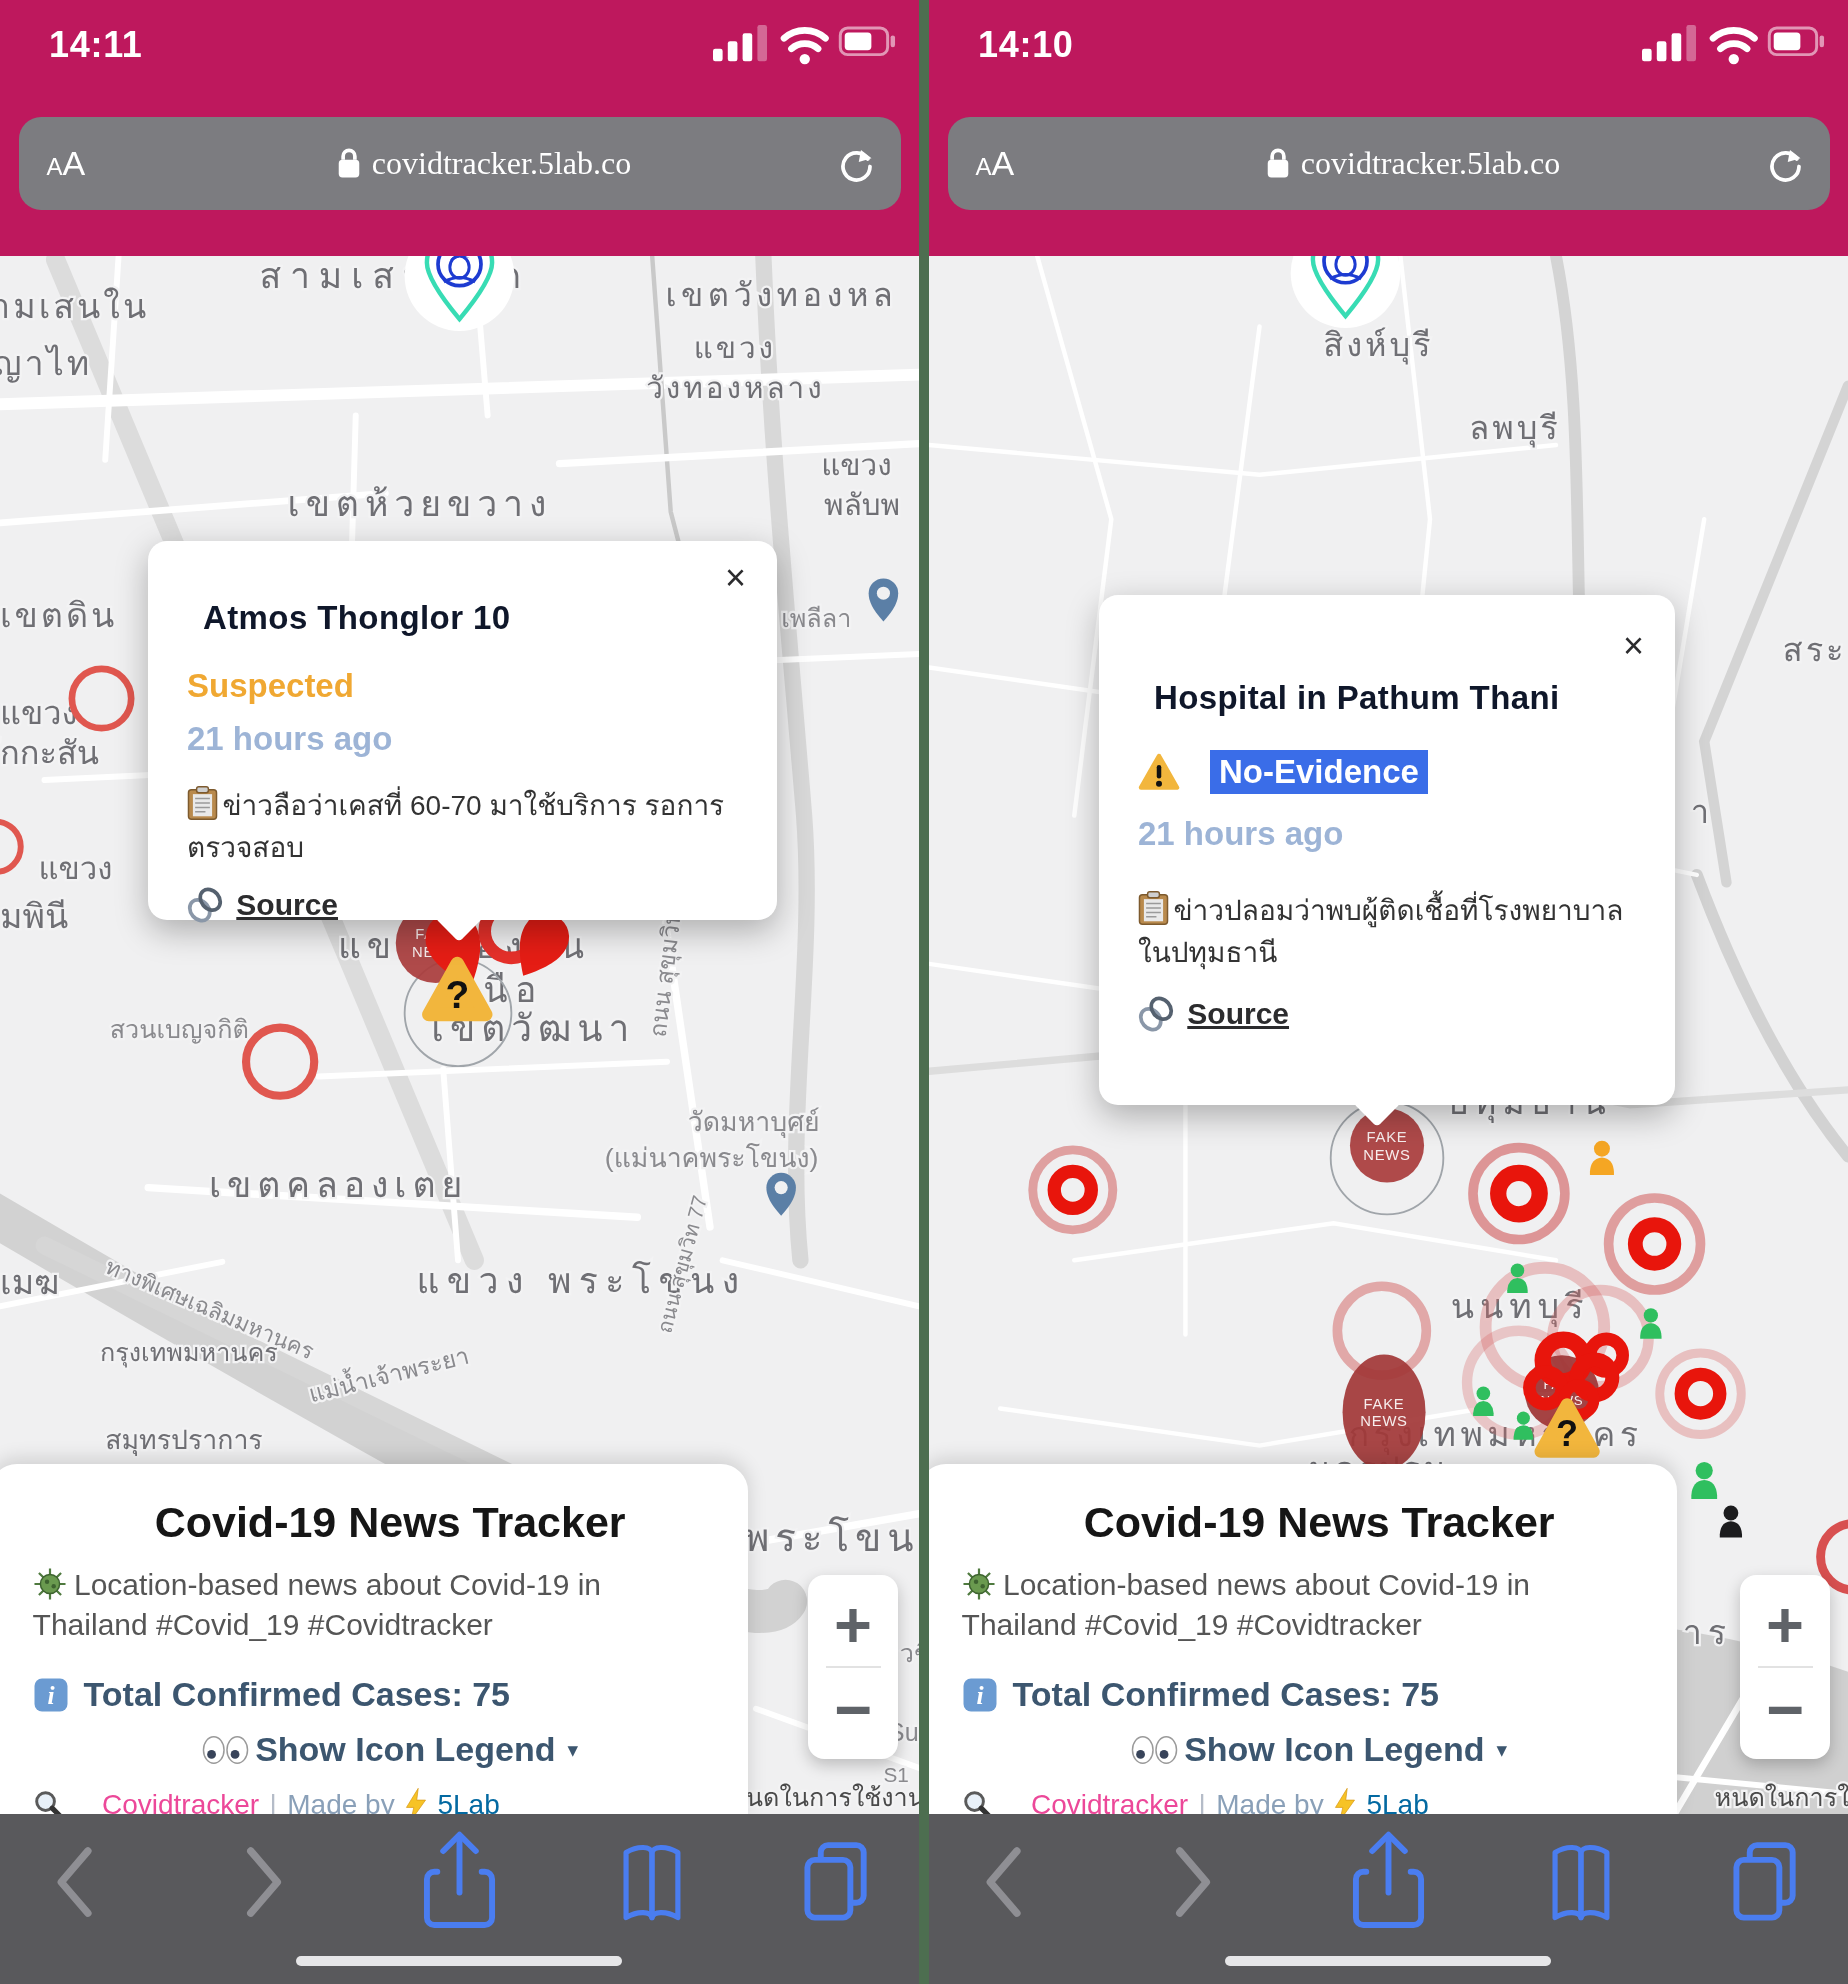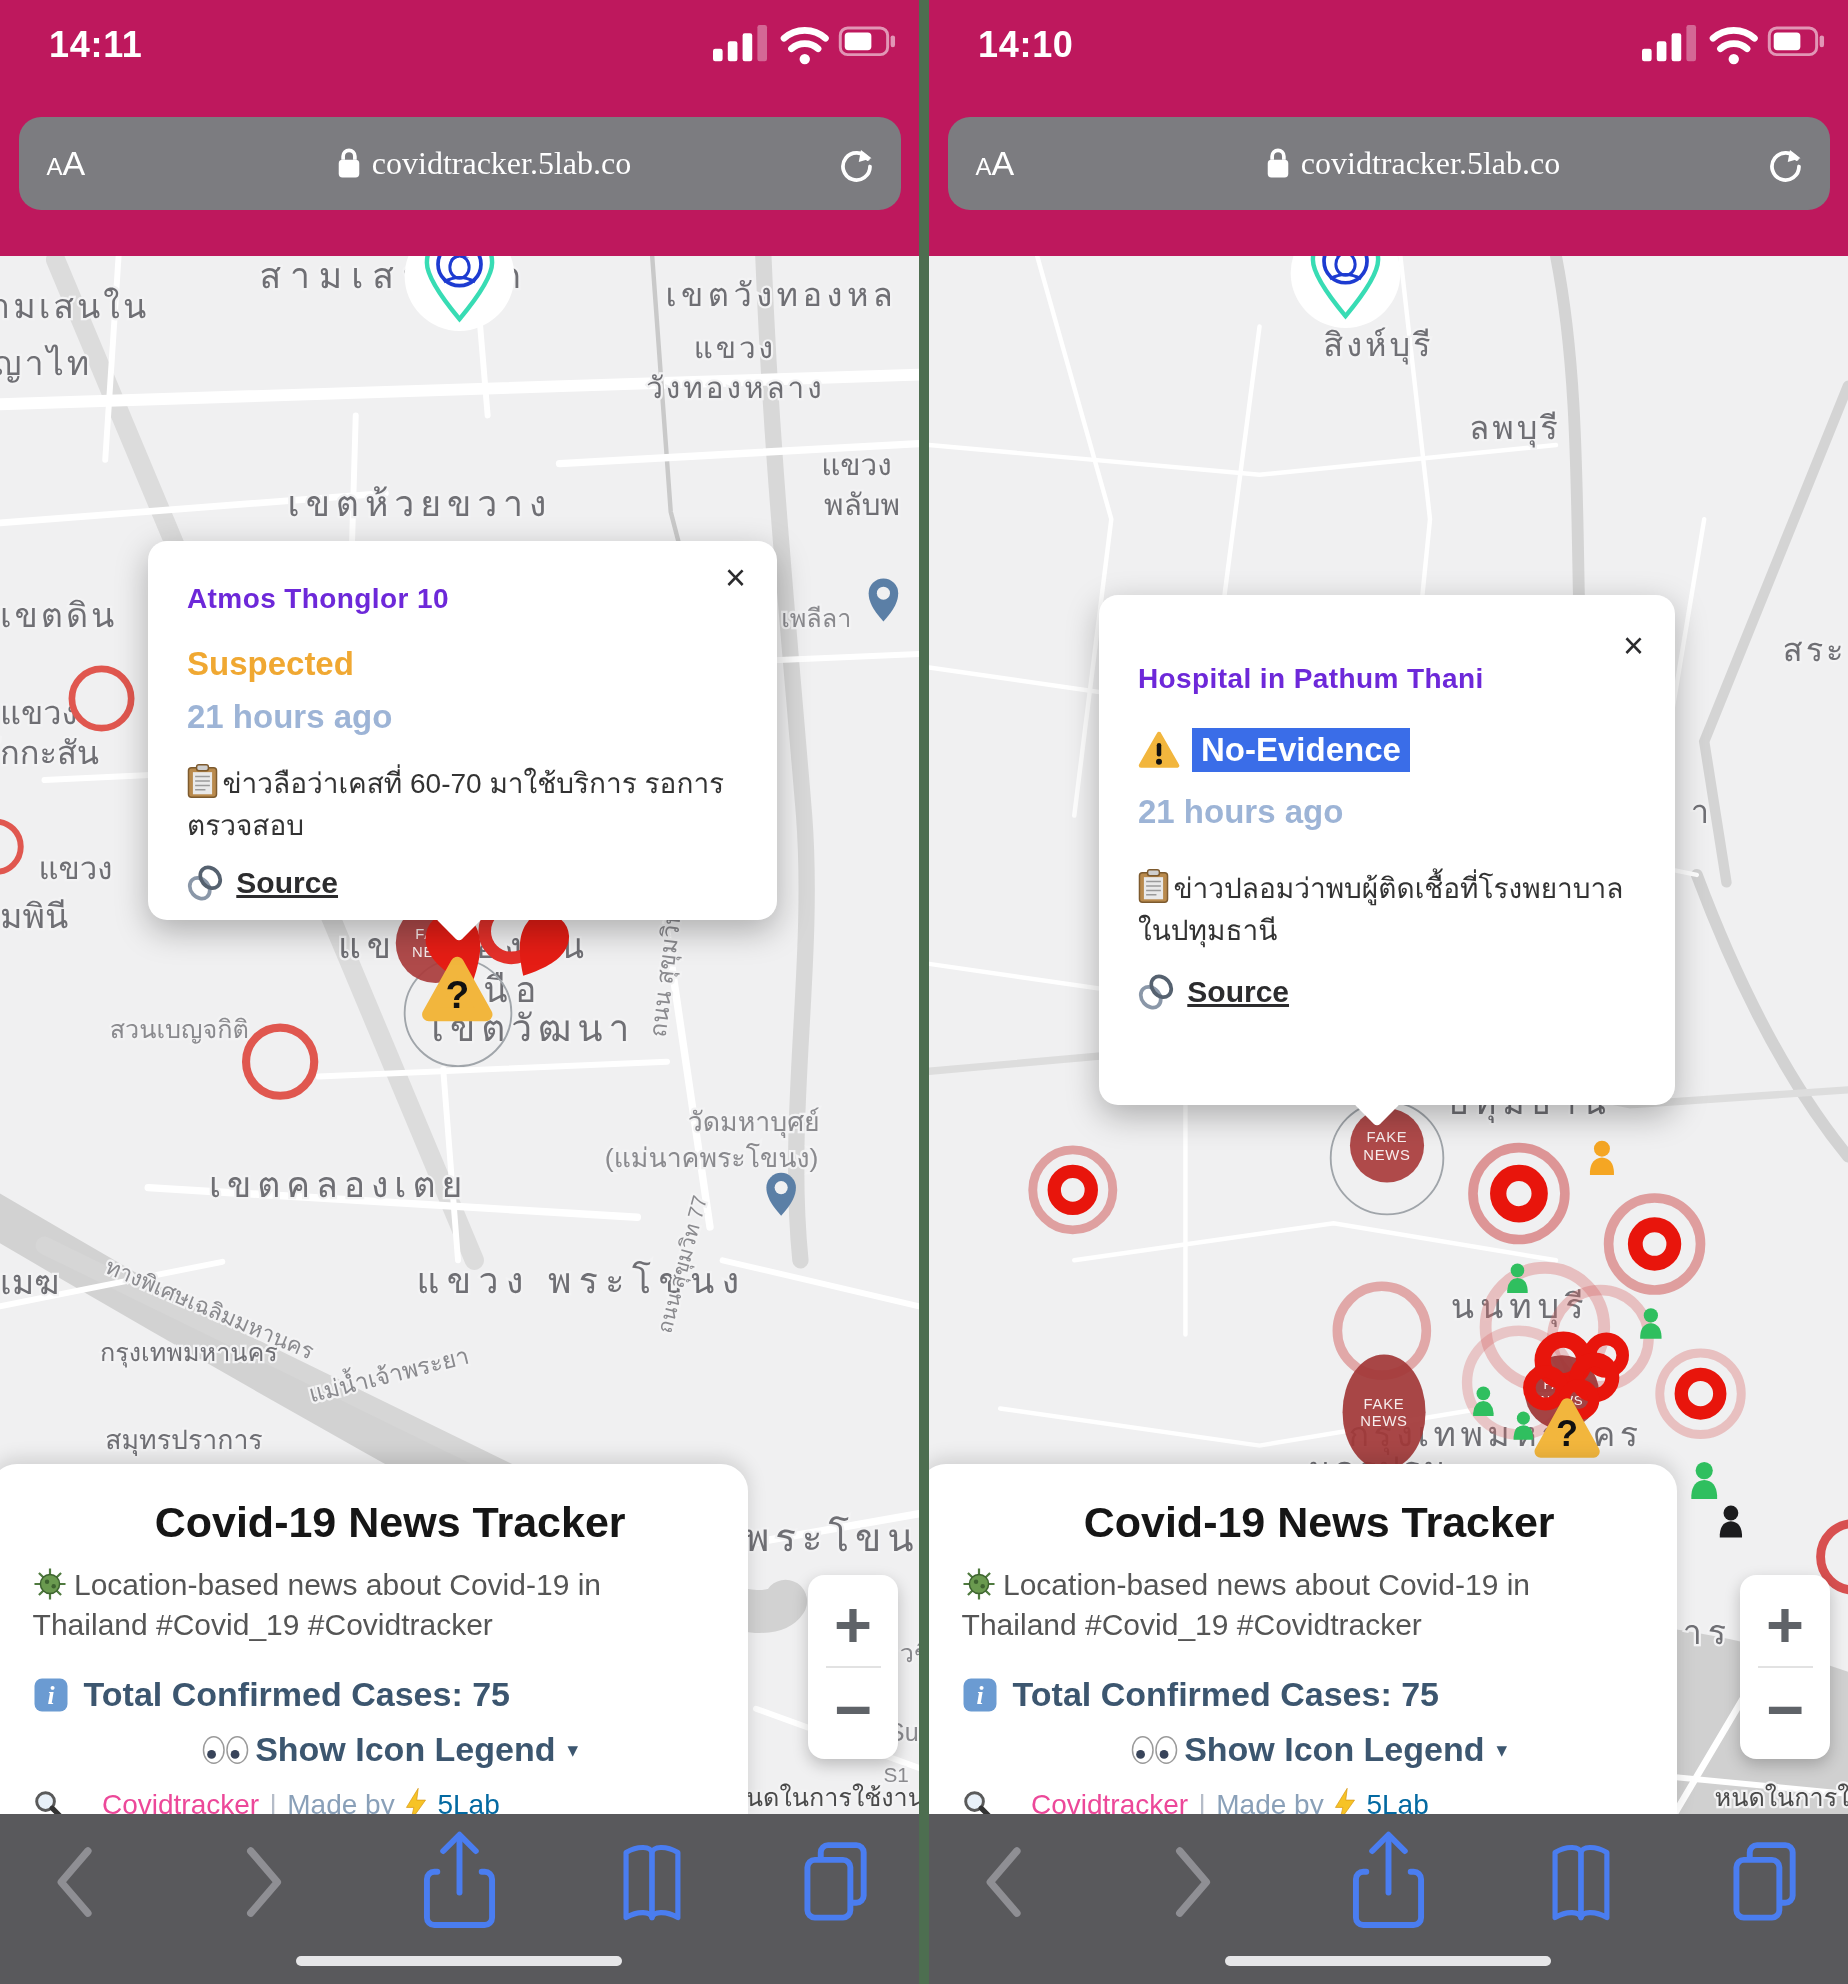--- a/index.html
+++ b/index.html
@@ -28,23 +28,23 @@
   .popup{position:absolute;background:#fff;border-radius:19px;box-shadow:0 10.4px 33px rgba(0,0,0,.28);z-index:10;}
   .popup::after{content:"";position:absolute;bottom:-15px;width:34px;height:34px;background:#fff;transform:rotate(45deg);border-radius:4.4px;}
   .popup-l{left:148px;top:541px;width:629px;height:379px;padding:0;}
   .popup-l::after{left:294px;}
   .popup-r{left:170px;top:595px;width:576px;height:510px;}
   .popup-r::after{left:261px;}
   .pp-in{padding:42px 39px 0 39px;position:relative;height:100%;box-sizing:border-box;}
   .popup-r .pp-in{padding-top:68px;}
   .pp-x{position:absolute;top:19px;right:31px;font-size:36px;color:#2c2c2e;line-height:1;cursor:default;}
   .popup-r .pp-x{top:33px;}
-  .pp-title{margin:0;font-size:28px;font-weight:700;color:#6d28d9;letter-spacing:0.4px;}
+  .pp-title{margin:16px;font-size:33px;font-weight:700;color:#0f172a;letter-spacing:0.4px;}
   .pp-status{margin-top:30px;font-size:33px;font-weight:700;color:#f0a832;}
-  .pp-statusrow{margin-top:33px;display:flex;align-items:center;gap:12px;}
+  .pp-statusrow{margin-top:33px;display:flex;align-items:center;gap:30px;}
   .pp-noev{background:#3a6de8;color:#fff;font-size:33px;font-weight:700;padding:3px 9px;}
   .pp-ago{margin-top:15px;font-size:33px;font-weight:700;color:#9db4d6;}
   .popup-r .pp-ago{margin-top:21px;}
   .pp-desc{margin-top:27px;font-size:28px;color:#333;line-height:1.5;}
   .popup-r .pp-desc{margin-top:37px;}
   .pp-desc .ic{vertical-align:-6px;margin-right:4.4px;}
   .pp-src{margin-top:18px;display:flex;align-items:center;gap:13.3px;}
   .popup-r .pp-src{margin-top:22px;}
   .pp-srclink{font-size:30px;font-weight:700;color:#2c2c2e;text-decoration:underline;}
 

